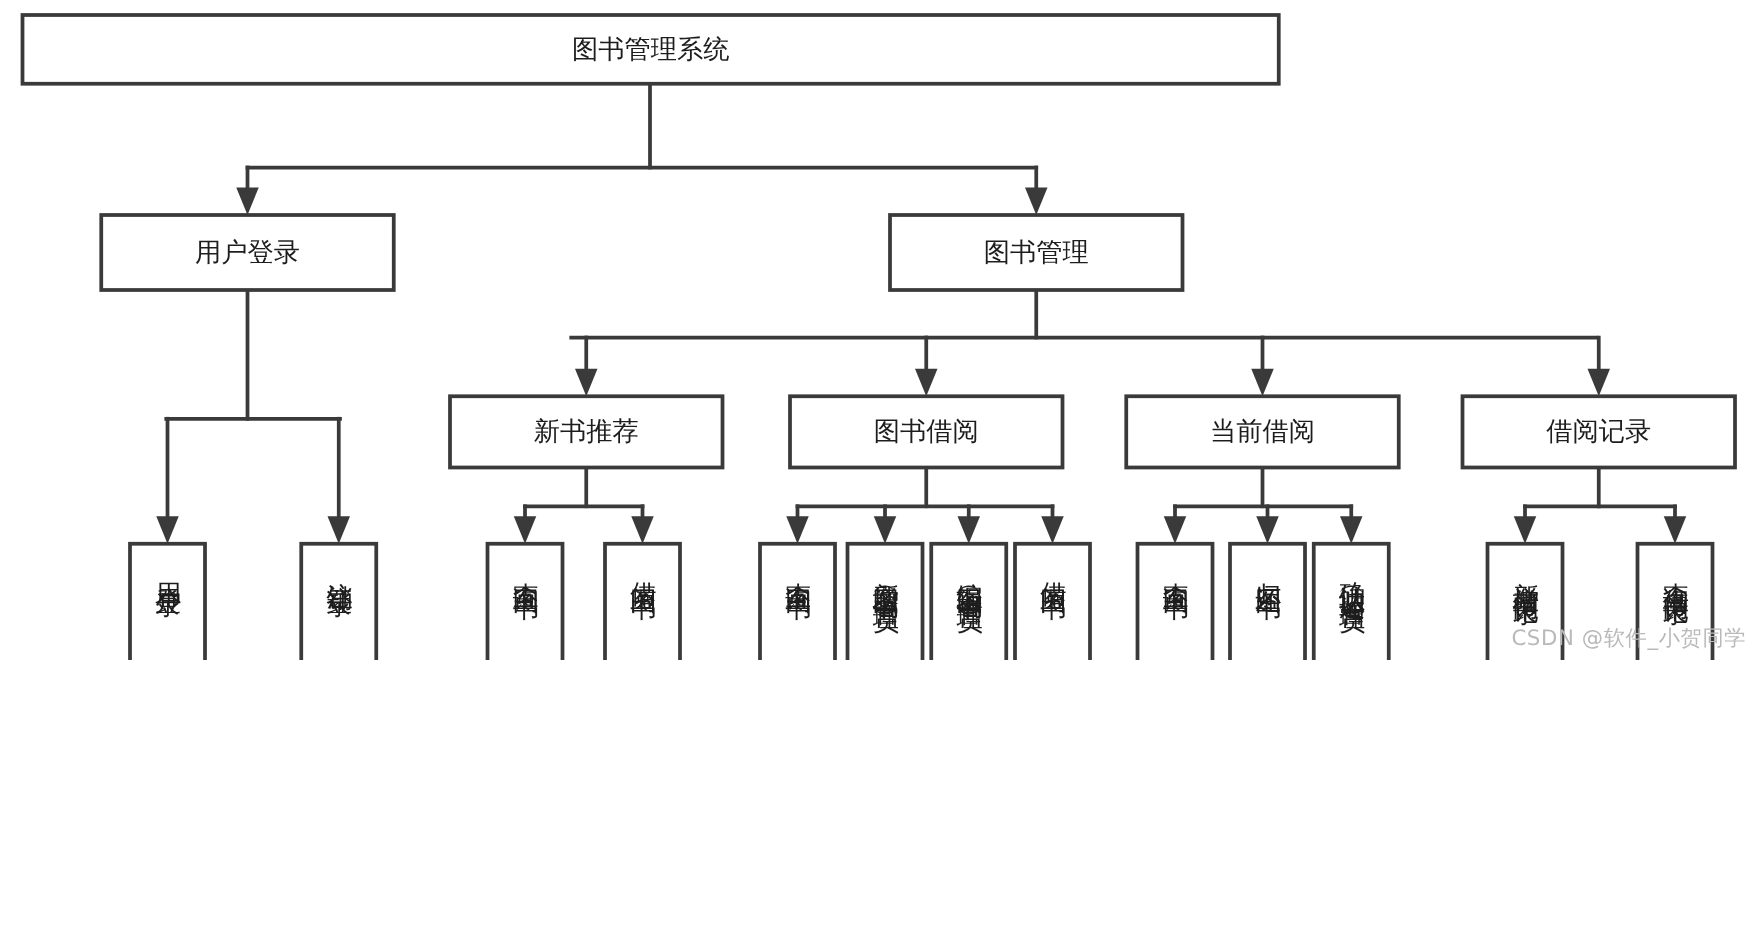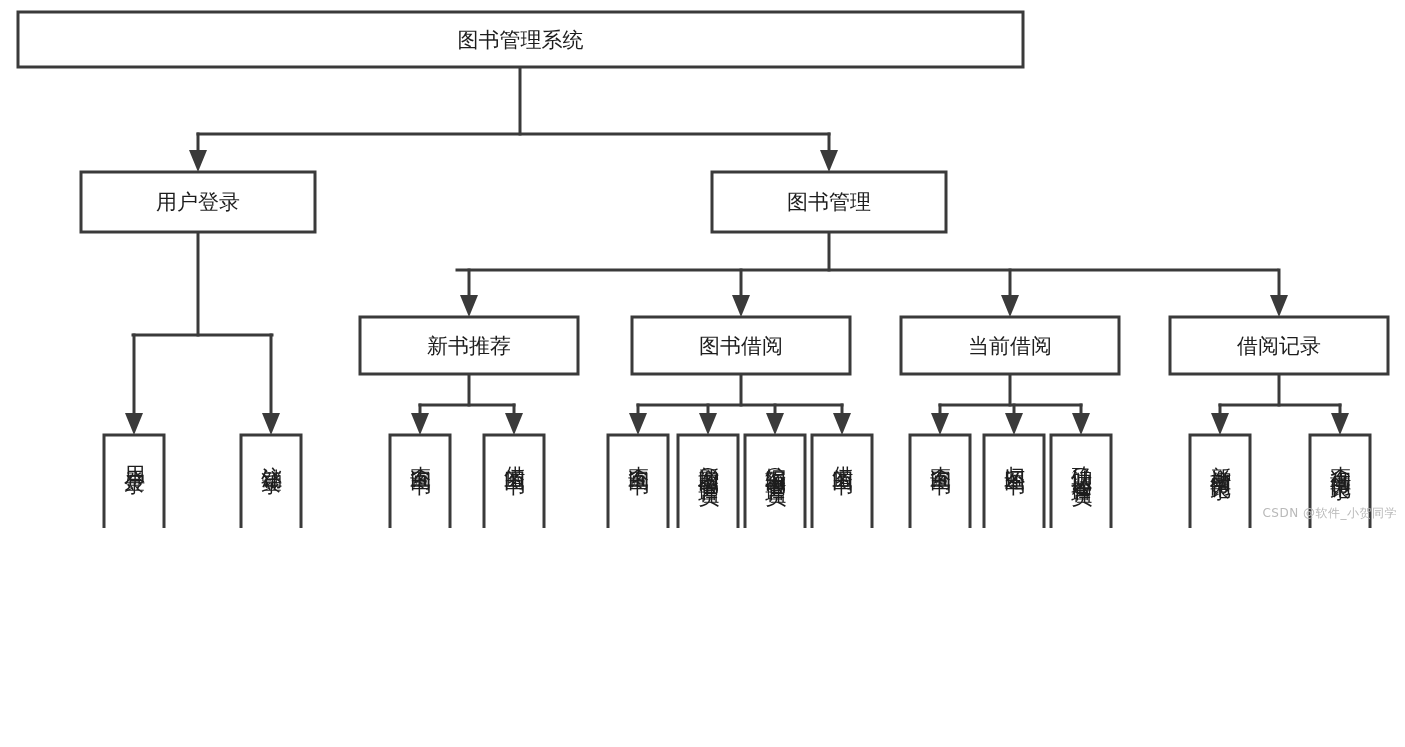--- a/index.html
+++ b/index.html
@@ -63,21 +63,21 @@
     line-height: 1.12;
     letter-spacing: 3px;
     color: #1d1d1d;
     white-space: nowrap;
   }
   .watermark {
     position: absolute;
     right: 8px;
     bottom: 6px;
     font-family: "DejaVu Sans", "Liberation Sans", sans-serif;
-    font-size: 12px;
+    font-size: 17px;
     color: #b9b9b9;
     letter-spacing: 0.5px;
     user-select: none;
   }
 </style>
 </head>
 <body>
 
 <div id="diagram-root">
 

